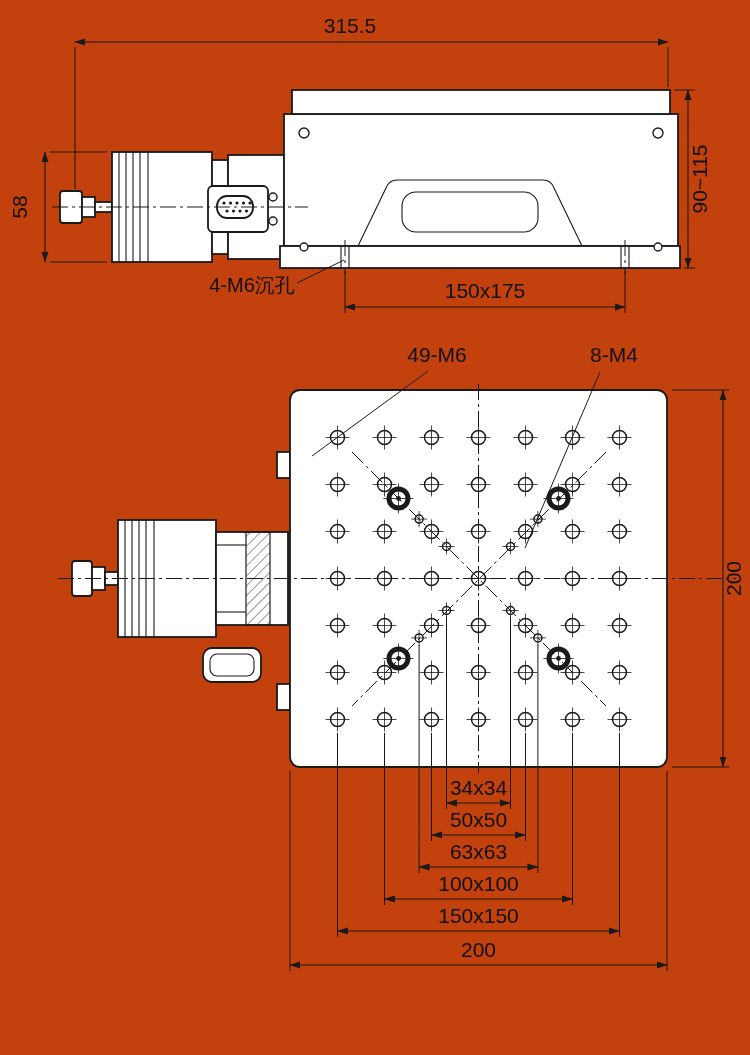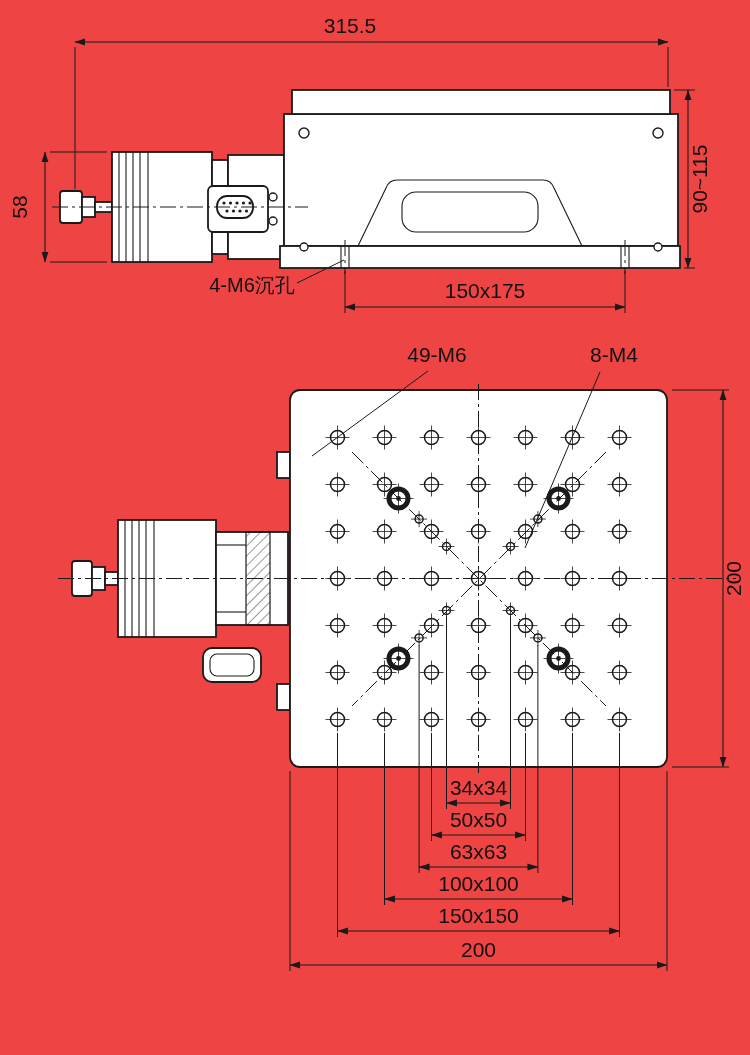--- a/index.html
+++ b/index.html
@@ -1,16 +1,16 @@
 <!DOCTYPE html>
 <html><head>
 <meta charset="utf-8">
 <style>
   html,body{margin:0;padding:0;background:#fff}
-  .page{width:750px;height:1055px;background:#ef4444;overflow:hidden}
+  .page{width:750px;height:1055px;background:#c2410c;overflow:hidden}
   svg{display:block}
   text{font-family:"Liberation Sans",sans-serif;font-size:21px;fill:#111}
   .cjk{font-size:20px}
   .part{fill:#fff;stroke:#1a1a1a;stroke-width:1.8}
   .thin{fill:none;stroke:#1a1a1a;stroke-width:1.1}
   .dim{fill:none;stroke:#1a1a1a;stroke-width:1.1}
   .ext{fill:none;stroke:#1a1a1a;stroke-width:1}
   .leader{fill:none;stroke:#1a1a1a;stroke-width:1}
   .cl{fill:none;stroke:#1a1a1a;stroke-width:1;stroke-dasharray:16 4 3 4}
   .ch{stroke:#1a1a1a;stroke-width:.8}

